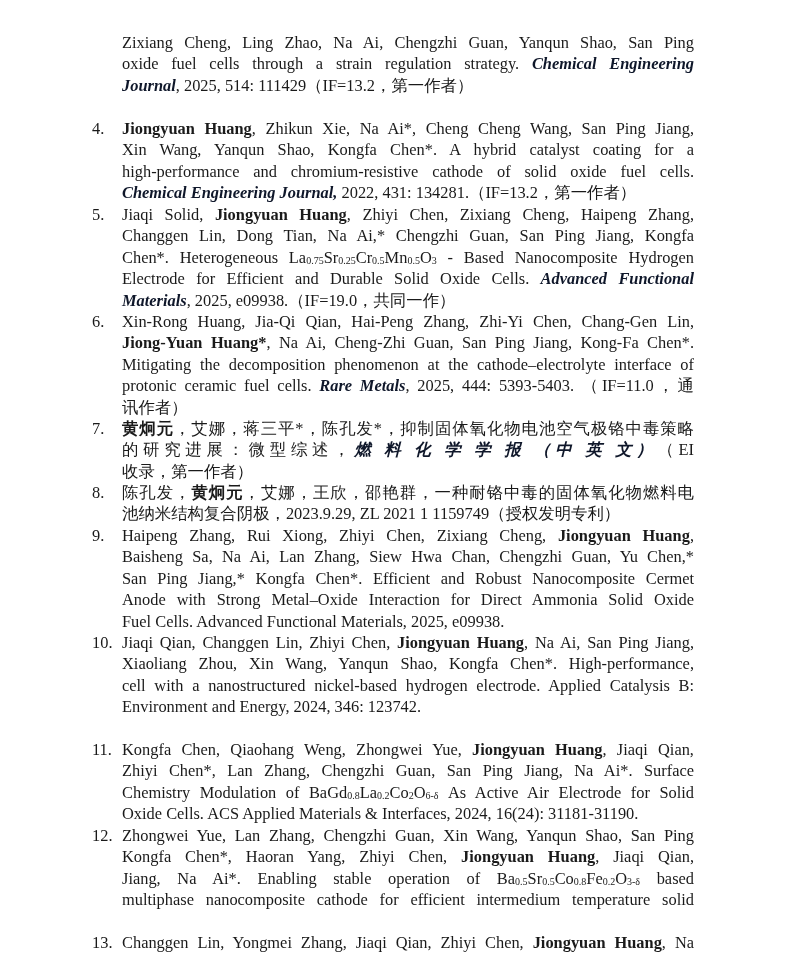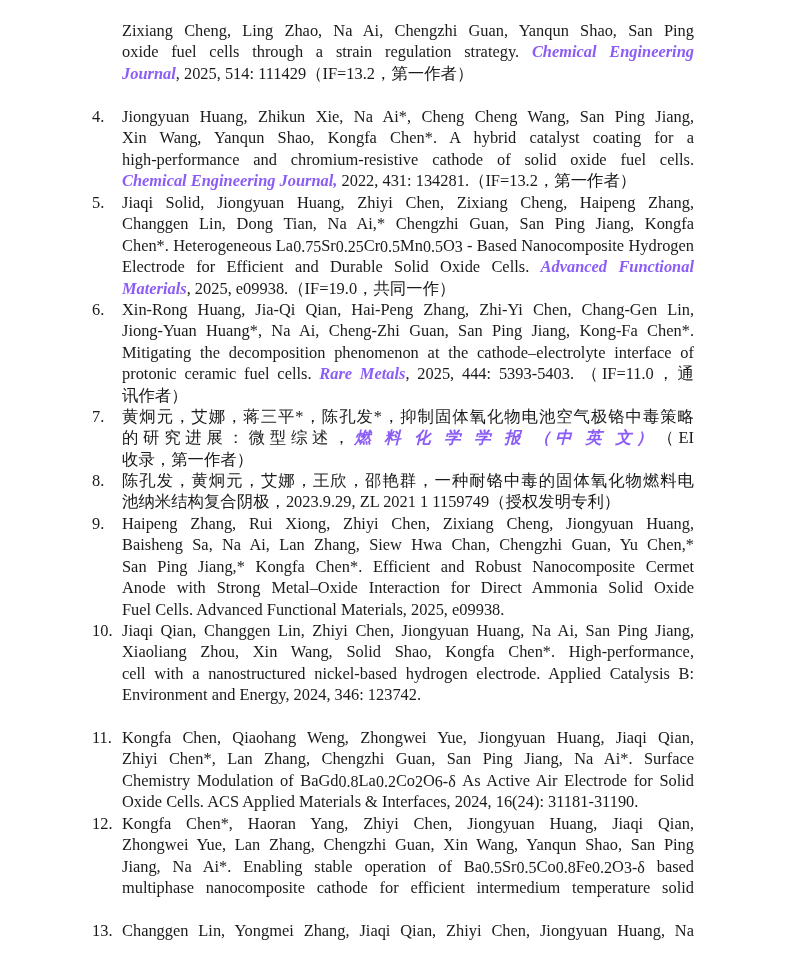--- a/index.html
+++ b/index.html
@@ -1,35 +1,35 @@
 <!DOCTYPE html>
 <html><head>
   <meta charset="utf-8">
   <style>
     html, body { margin: 0; padding: 0; background: #ffffff; }
     body {
       width: 799px; height: 969px; overflow: hidden; position: relative;
       font-family: "Liberation Serif", "DejaVu Serif", serif;
       color: #1a1a1a;
     }
-    .page { position: absolute; left: 0; top: 4px; width: 799px; height: 693px; }
+    .page { position: absolute; left: 0; top: 16px; width: 799px; height: 693px; }
     .entry { position: absolute; left: 122px; width: 572px; }
     .num {
       position: absolute; left: -30px; top: 0; width: 26px;
       font-size: 16.4px; line-height: 21.4px;
     }
     .line {
       display: block; height: 21.4px; line-height: 21.4px;
       font-size: 16.4px; white-space: nowrap;
       text-align: justify; text-align-last: justify;
     }
     .line.last { text-align-last: left; }
-    .b { font-weight: normal; }
-    .j { font-style: italic; font-weight: bold; color: #8b5cf6; }
-    .sub { font-size: 16px; vertical-align: -1px; }
+    .b { font-weight: bold; }
+    .j { font-style: italic; font-weight: bold; color: #0f172a; }
+    .sub { font-size: 10px; vertical-align: -1px; }
   </style>
 </head>
 <body>
 
 <div class="page">
   <div class="entry" style="top:16px">
       <span class="line"><span>Zixiang Cheng, Ling Zhao, Na Ai, Chengzhi Guan, Yanqun Shao, San Ping</span></span>
       <span class="line"><span>oxide fuel cells through a strain regulation strategy. </span><span class="j">Chemical Engineering</span></span>
       <span class="line last"><span class="j">Journal</span><span>, 2025, 514: 111429（IF=13.2，第一作者）</span></span>
     </div>
@@ -71,35 +71,35 @@
       <span class="num">9.</span>
       <span class="line"><span>Haipeng Zhang, Rui Xiong, Zhiyi Chen, Zixiang Cheng, </span><span class="b">Jiongyuan Huang</span><span>,</span></span>
       <span class="line"><span>Baisheng Sa, Na Ai, Lan Zhang, Siew Hwa Chan, Chengzhi Guan, Yu Chen,*</span></span>
       <span class="line"><span>San Ping Jiang,* Kongfa Chen*. Efficient and Robust Nanocomposite Cermet</span></span>
       <span class="line"><span>Anode with Strong Metal–Oxide Interaction for Direct Ammonia Solid Oxide</span></span>
       <span class="line last"><span>Fuel Cells. Advanced Functional Materials, 2025, e09938.</span></span>
     </div>
   <div class="entry" style="top:616px">
       <span class="num">10.</span>
       <span class="line"><span>Jiaqi Qian, Changgen Lin, Zhiyi Chen, </span><span class="b">Jiongyuan Huang</span><span>, Na Ai, San Ping Jiang,</span></span>
-      <span class="line"><span>Xiaoliang Zhou, Xin Wang, Solid Shao, Kongfa Chen*. High-performance,</span></span>
+      <span class="line"><span>Xiaoliang Zhou, Xin Wang, Yanqun Shao, Kongfa Chen*. High-performance,</span></span>
       <span class="line"><span>cell with a nanostructured nickel-based hydrogen electrode. Applied Catalysis B:</span></span>
       <span class="line last"><span>Environment and Energy, 2024, 346: 123742.</span></span>
     </div>
   <div class="entry" style="top:723px">
       <span class="num">11.</span>
       <span class="line"><span>Kongfa Chen, Qiaohang Weng, Zhongwei Yue, </span><span class="b">Jiongyuan Huang</span><span>, Jiaqi Qian,</span></span>
       <span class="line"><span>Zhiyi Chen*, Lan Zhang, Chengzhi Guan, San Ping Jiang, Na Ai*. Surface</span></span>
       <span class="line"><span>Chemistry Modulation of BaGd</span><span class="sub">0.8</span><span>La</span><span class="sub">0.2</span><span>Co</span><span class="sub">2</span><span>O</span><span class="sub">6-δ</span><span> As Active Air Electrode for Solid</span></span>
       <span class="line last"><span>Oxide Cells. ACS Applied Materials &amp; Interfaces, 2024, 16(24): 31181-31190.</span></span>
     </div>
   <div class="entry" style="top:809px">
       <span class="num">12.</span>
+      <span class="line"><span>Zhongwei Yue, Lan Zhang, Chengzhi Guan, Xin Wang, Yanqun Shao, San Ping</span></span>
       <span class="line"><span>Kongfa Chen*, Haoran Yang, Zhiyi Chen, </span><span class="b">Jiongyuan Huang</span><span>, Jiaqi Qian,</span></span>
-      <span class="line"><span>Zhongwei Yue, Lan Zhang, Chengzhi Guan, Xin Wang, Yanqun Shao, San Ping</span></span>
       <span class="line"><span>Jiang, Na Ai*. Enabling stable operation of Ba</span><span class="sub">0.5</span><span>Sr</span><span class="sub">0.5</span><span>Co</span><span class="sub">0.8</span><span>Fe</span><span class="sub">0.2</span><span>O</span><span class="sub">3-δ</span><span> based</span></span>
       <span class="line"><span>multiphase nanocomposite cathode for efficient intermedium temperature solid</span></span>
     </div>
   <div class="entry" style="top:916px">
       <span class="num">13.</span>
       <span class="line"><span>Changgen Lin, Yongmei Zhang, Jiaqi Qian, Zhiyi Chen, </span><span class="b">Jiongyuan Huang</span><span>, Na</span></span>
     </div>
 </div>
 
 </body></html>

